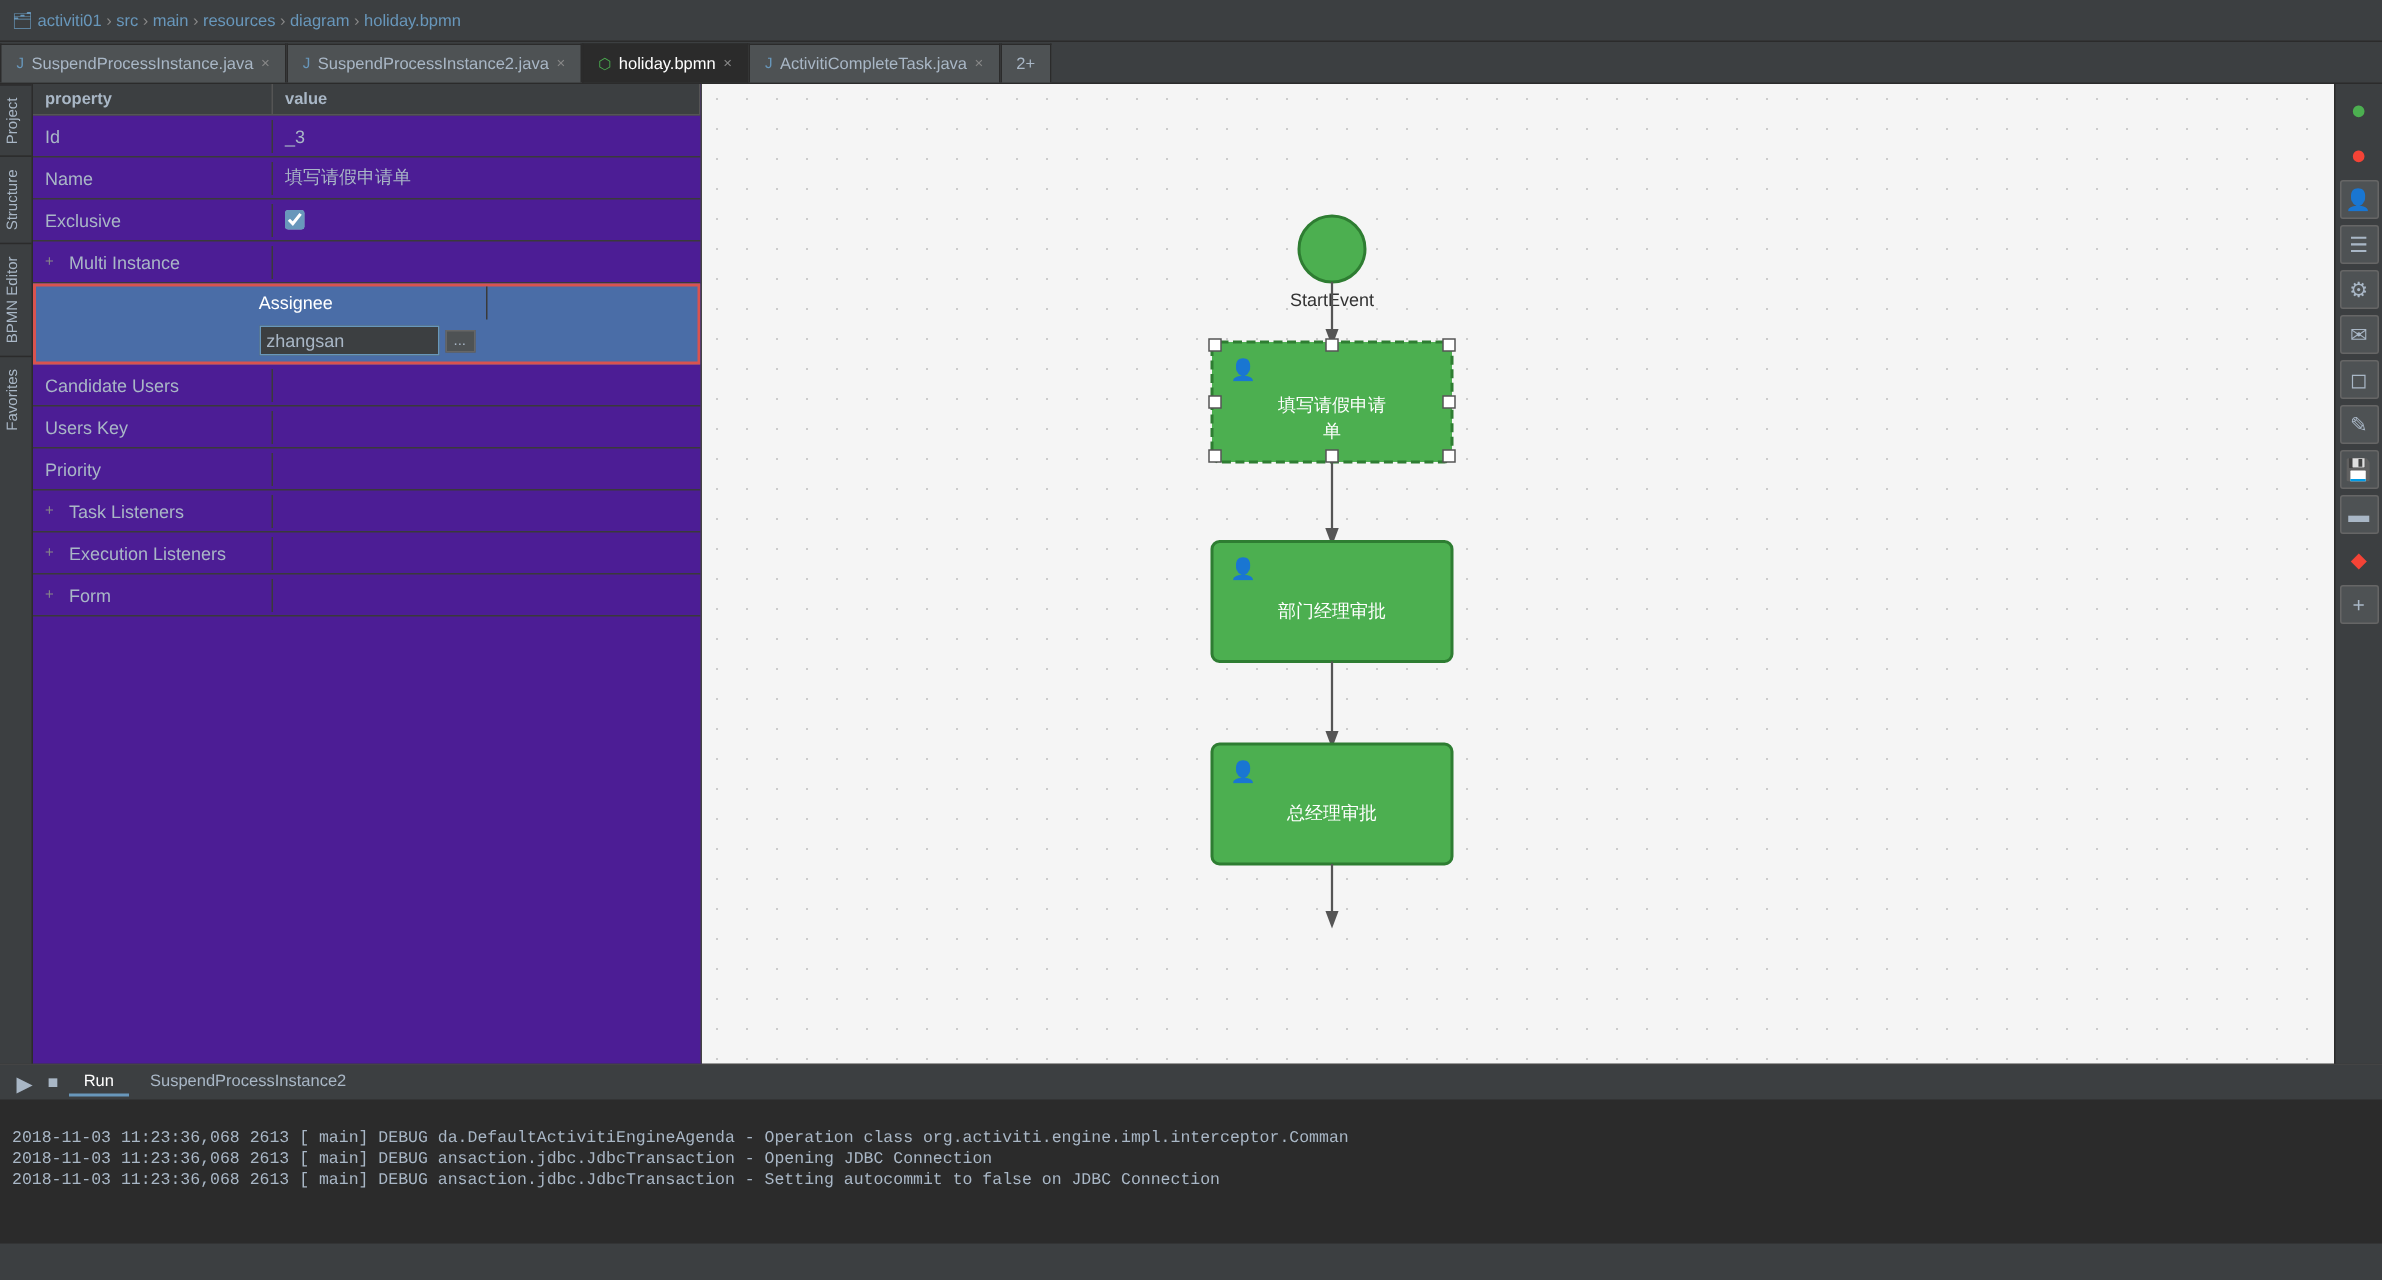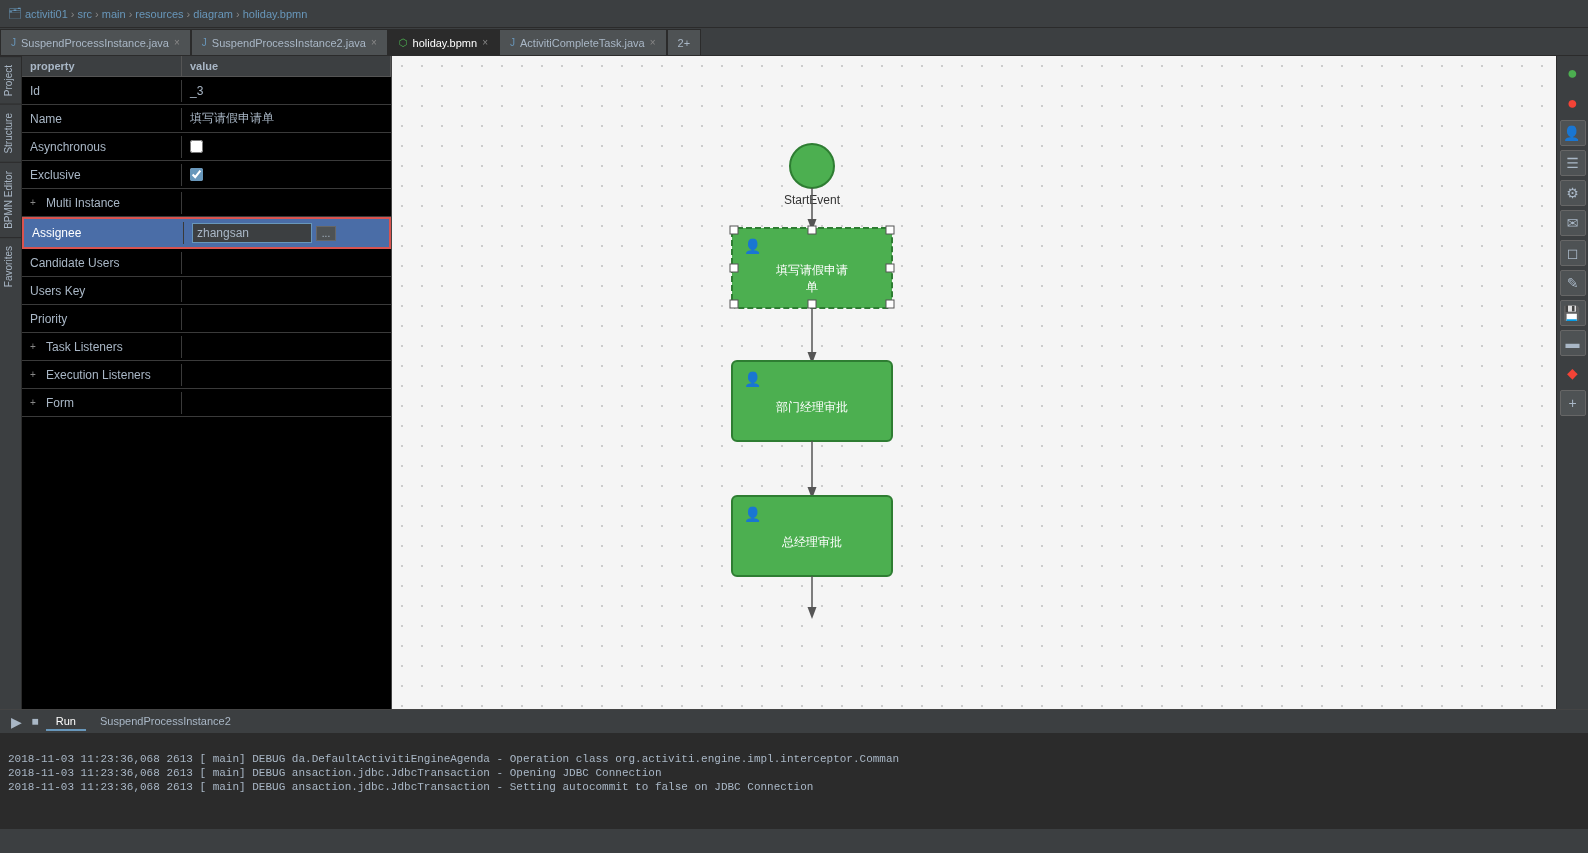--- a/index.html
+++ b/index.html
@@ -74,22 +74,22 @@
       font-size: 10px;
       color: #a9b7c6;
       padding: 8px 3px;
       border-bottom: 1px solid #2b2b2b;
       cursor: pointer;
       white-space: nowrap;
     }
 
     
     .properties-panel {
-      width: 370px;
-      background: #000000;
+      width: 446px;
+      background: #4c1d95;
       border-right: 1px solid #444;
       display: flex;
       flex-direction: column;
       overflow: hidden;
     }
     .properties-header {
       display: flex;
       background: #3c3f41;
       border-bottom: 1px solid #555;
       font-size: 11px;
@@ -106,21 +106,21 @@
     .properties-body {
       overflow-y: auto;
       flex: 1;
     }
     .prop-row {
       display: flex;
       align-items: center;
       border-bottom: 1px solid #3a3a3a;
       min-height: 28px;
     }
-    .prop-row.selected { background: #4a6da7; }
+    .prop-row.selected { background: #4a6da7; flex-direction: column; }
     .prop-name {
       width: 160px;
       padding: 4px 8px;
       color: #a9b7c6;
       border-right: 1px solid #3a3a3a;
       font-size: 12px;
       flex-shrink: 0;
     }
     .prop-value {
       flex: 1;
@@ -315,26 +315,20 @@
         <div class="prop-name">Id</div>
         <div class="prop-value">_3</div>
       </div>
 
       <div class="prop-row">
         <div class="prop-name">Name</div>
         <div class="prop-value">填写请假申请单</div>
       </div>
 
 
-      <div class="prop-row">
-        <div class="prop-name">Asynchronous</div>
-        <div class="prop-value">
-          <input type="checkbox" style="">
-        </div>
-      </div>
 
       <div class="prop-row">
         <div class="prop-name">Exclusive</div>
         <div class="prop-value">
           <input type="checkbox" checked="" style="">
         </div>
       </div>
 
       <div class="prop-row">
         <div class="prop-name expandable">

